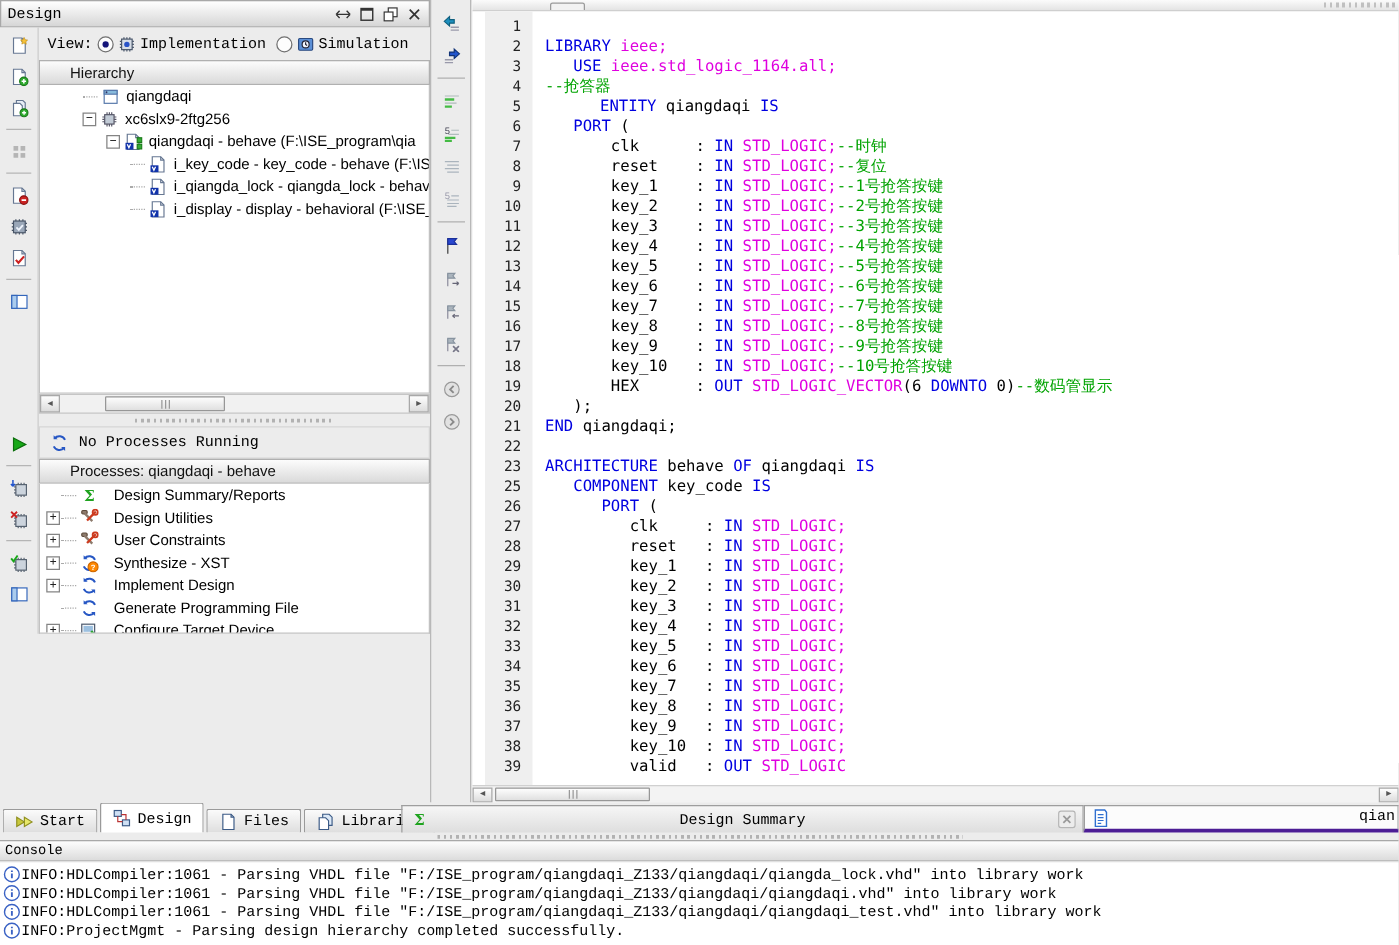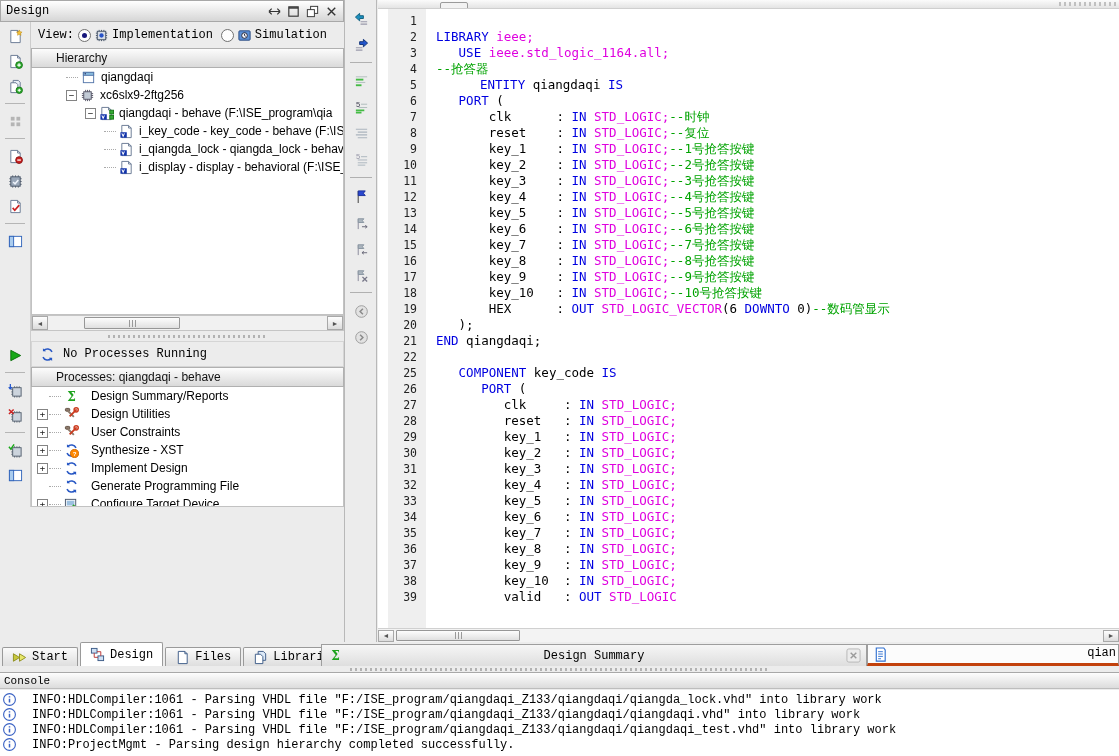--- a/index.html
+++ b/index.html
@@ -79,33 +79,33 @@
   .mtab{height:19px;display:flex;align-items:center;gap:5px;padding:0 9px;border:1px solid #9a9a9a;border-bottom:none;
        border-radius:2px 2px 0 0;background:linear-gradient(#fbfbfb,#dedede);
        font-family:"Liberation Mono","DejaVu Sans Mono",monospace;font-size:12px;white-space:nowrap;box-sizing:border-box;}
   .mtab.active{height:24px;background:#ffffff;}
   #doc-tabs{position:absolute;left:321px;top:2px;right:0;bottom:0;display:flex;}
   .dtab{border:1px solid #9e9e9e;border-bottom:none;display:flex;align-items:center;
        font-family:"Liberation Mono","DejaVu Sans Mono",monospace;font-size:12px;background:linear-gradient(#f6f6f6,#dedede);box-sizing:border-box;position:relative;}
   .dtab.summary{width:546px;justify-content:center;}
   .dtab.summary .icon{position:absolute;left:6px;}
   .dtab.summary .closebtn{position:absolute;right:4px;width:16px;height:16px;}
-  .dtab.active{flex:1;background:#fcfcfc;border-bottom:3px solid #c2410c;}
+  .dtab.active{flex:1;background:#fcfcfc;border-bottom:3px solid #4c1d95;}
   .dtab.active .icon{position:absolute;left:5px;}
   .dtab.active .dtab-label{position:absolute;right:2px;bottom:3px;}
 
   
   #console-splitter{position:absolute;top:666px;left:0;width:1119px;height:6px;display:flex;align-items:center;justify-content:center;}
   #console-splitter .dotline{width:420px;}
   #console-header{position:absolute;top:672px;left:0;width:1119px;height:17px;background:linear-gradient(#fdfdfd,#dcdcdc);
        border-top:1px solid #a8a8a8;border-bottom:1px solid #bdbdbd;display:flex;align-items:center;padding:0 4px;
        font-family:"Liberation Mono","DejaVu Sans Mono",monospace;font-size:11px;box-sizing:border-box;}
   #console-body{position:absolute;top:690px;left:0;width:1119px;height:66px;background:#ffffff;
        font-family:"Liberation Mono","DejaVu Sans Mono",monospace;font-size:12px;padding:2px 0 0 2px;box-sizing:border-box;overflow:hidden;}
-  .console-line{height:15px;display:flex;align-items:center;gap:15px;white-space:pre;}
+  .console-line{height:15px;display:flex;align-items:center;gap:0;white-space:pre;}
 </style>
 </head>
 <body>
 
 <div id="app">
 
   <div id="design-panel">
     <div id="design-titlebar">
       <span>Design</span>
       <span id="titlebar-btns">
@@ -716,20 +716,24 @@
             <span class="ln">20</span>
             <span class="ct"><span class="p">   );</span></span>
           </div>
           <div class="code-line">
             <span class="ln">21</span>
             <span class="ct"><span class="k" style="color: var(--kw);">END</span><span class="p"> qiangdaqi;</span></span>
           </div>
           <div class="code-line">
             <span class="ln">22</span>
             <span class="ct"></span>
+          </div>
+          <div class="code-line">
+            <span class="ln">23</span>
+            <span class="ct"><span class="k" style="color: var(--kw);">ARCHITECTURE</span><span class="p"> behave </span><span class="k" style="color: var(--kw);">OF</span><span class="p"> qiangdaqi </span><span class="k" style="color: var(--kw);">IS</span></span>
           </div>
           <div class="code-line">
             <span class="ln">25</span>
             <span class="ct"><span class="p">   </span><span class="k" style="color: var(--kw);">COMPONENT</span><span class="p"> key_code </span><span class="k" style="color: var(--kw);">IS</span></span>
           </div>
           <div class="code-line">
             <span class="ln">26</span>
             <span class="ct"><span class="p">      </span><span class="k" style="color: var(--kw);">PORT</span><span class="p"> (</span></span>
           </div>
           <div class="code-line">

